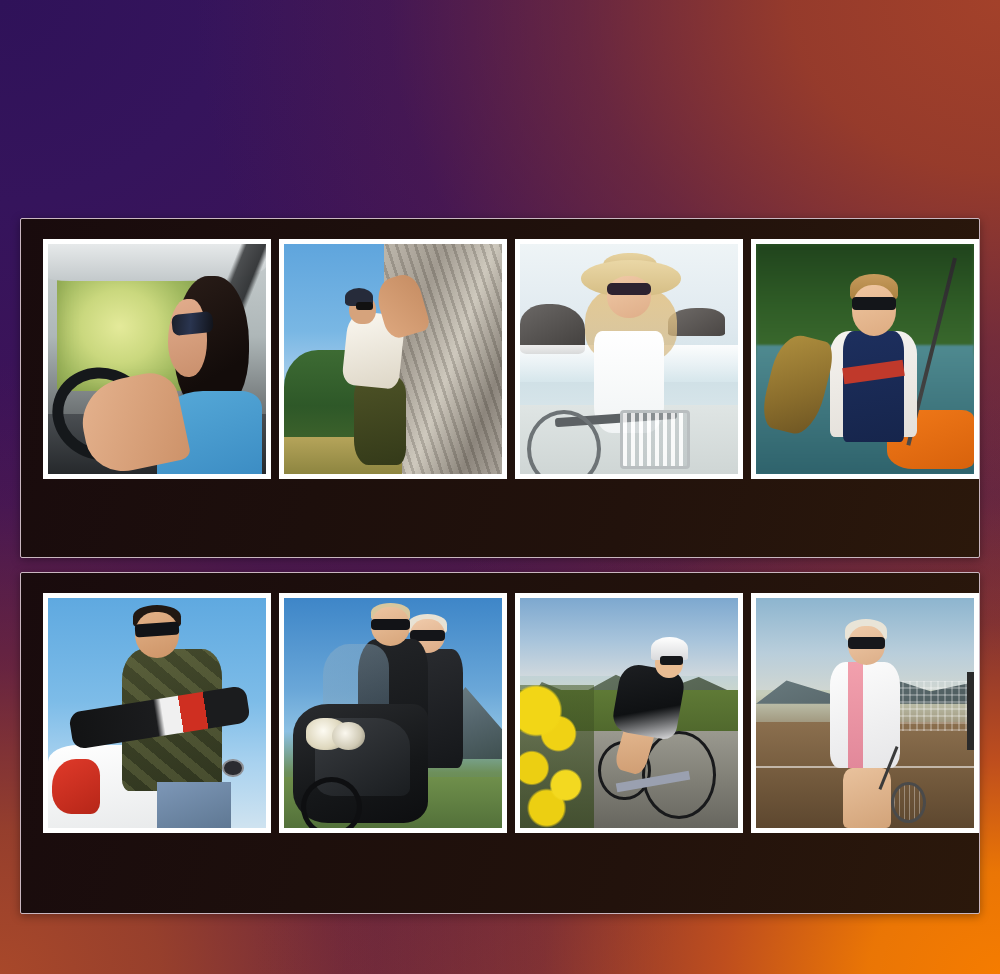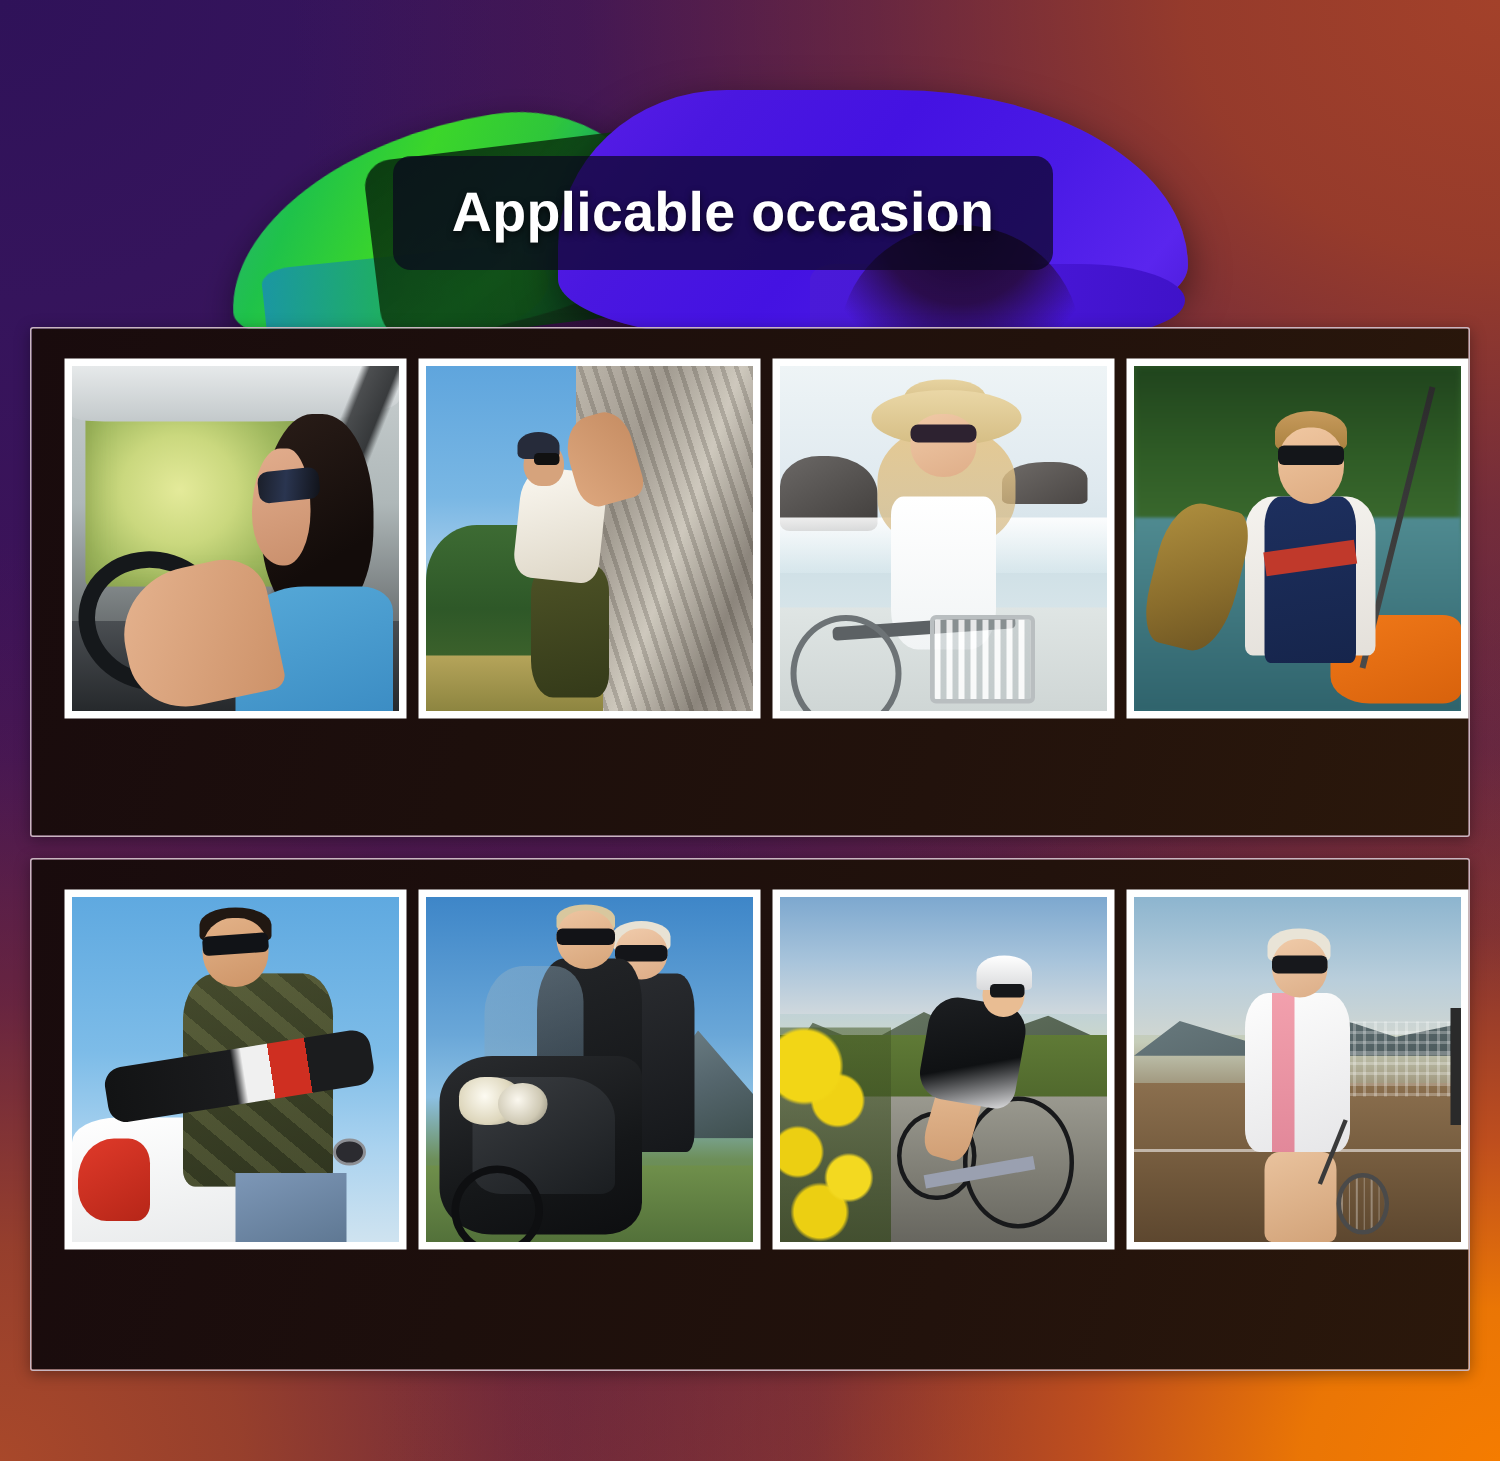--- a/index.html
+++ b/index.html
@@ -391,30 +391,20 @@
     background: #3a3a3a; transform: rotate(22deg); }
   .ten-racket { position:absolute; left:62%; bottom:2%; width:16%; height:18%;
     border: 3px solid #4a4a4a; border-radius: 50%;
     background: repeating-linear-gradient(90deg, rgba(255,255,255,0.32) 0 1px, rgba(0,0,0,0) 1px 5px); }
 </style>
 </head>
 <body>
 
 <div id="stage">
 
-  <div id="header">
-    <div class="lens lens-green"></div>
-    <div class="lens lens-green-lower"></div>
-    <div class="lens lens-green-dark"></div>
-    <div class="lens lens-blue"></div>
-    <div class="lens lens-blue-lower"></div>
-    <div class="lens lens-blue-notch"></div>
-    <div id="title-plate"></div>
-    <div id="title-text">Applicable occasion</div>
-  </div>
 
   <div class="panel" id="panel-1">
     <div class="photo-row">
 
       <div class="photo-cell">
         <div class="photo">
           <div class="scene s-drive">
             <div class="drive-win"></div>
               <div class="drive-roof"></div>
               <div class="drive-pillar"></div>

